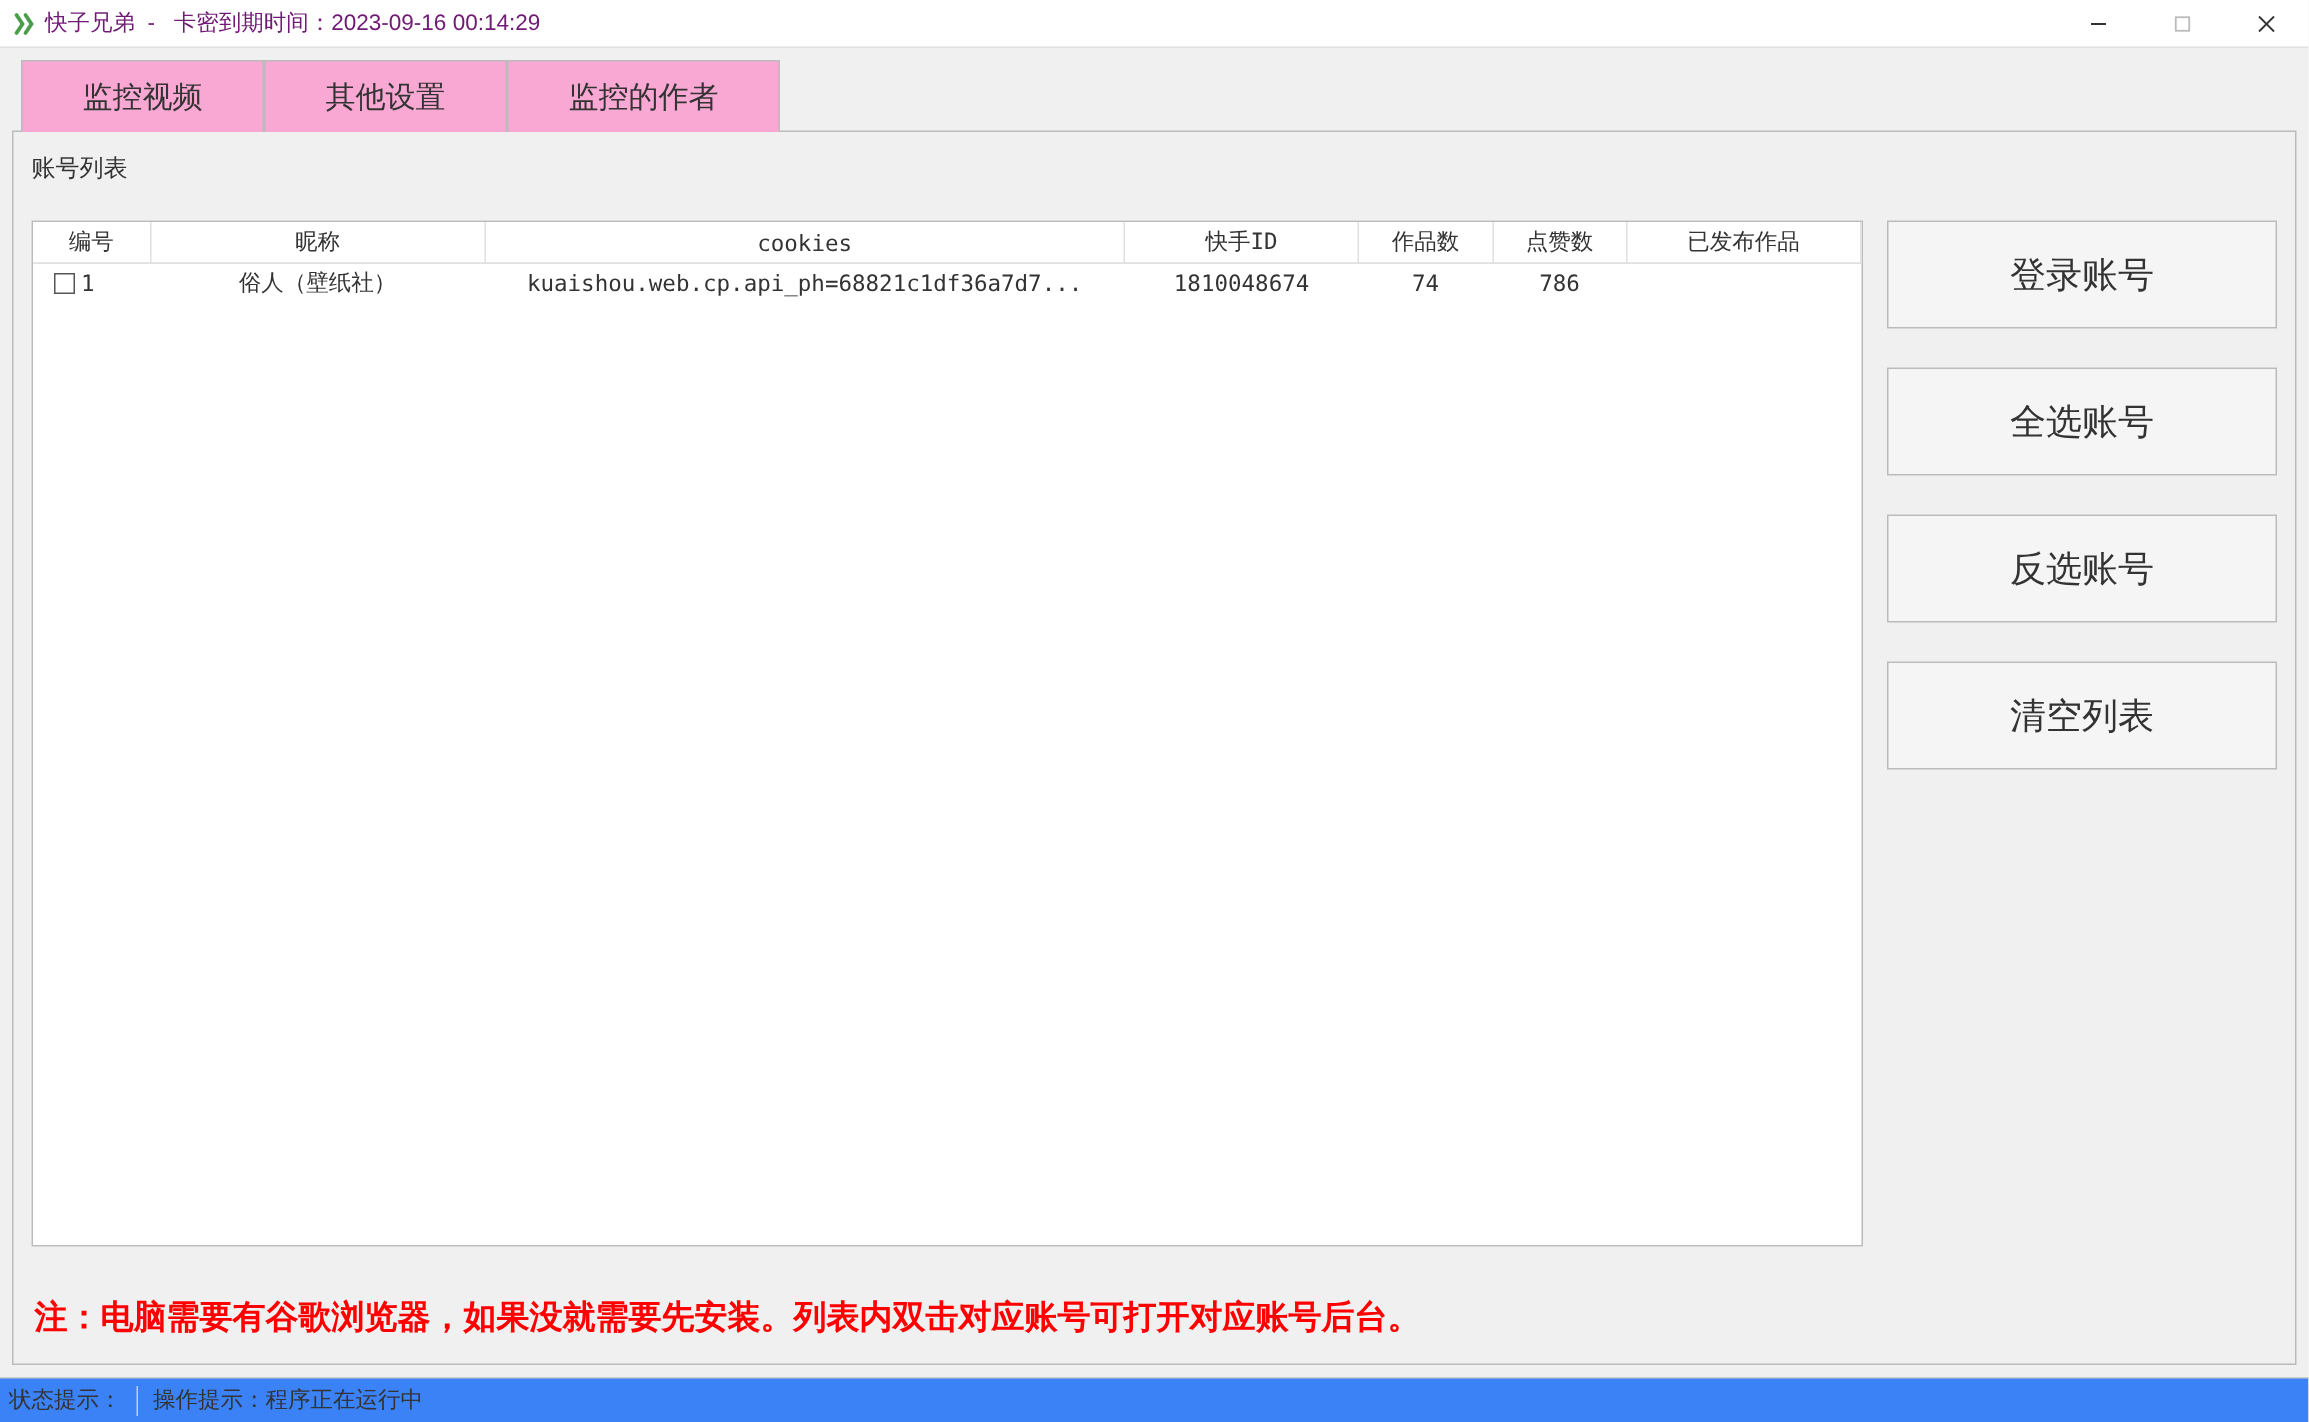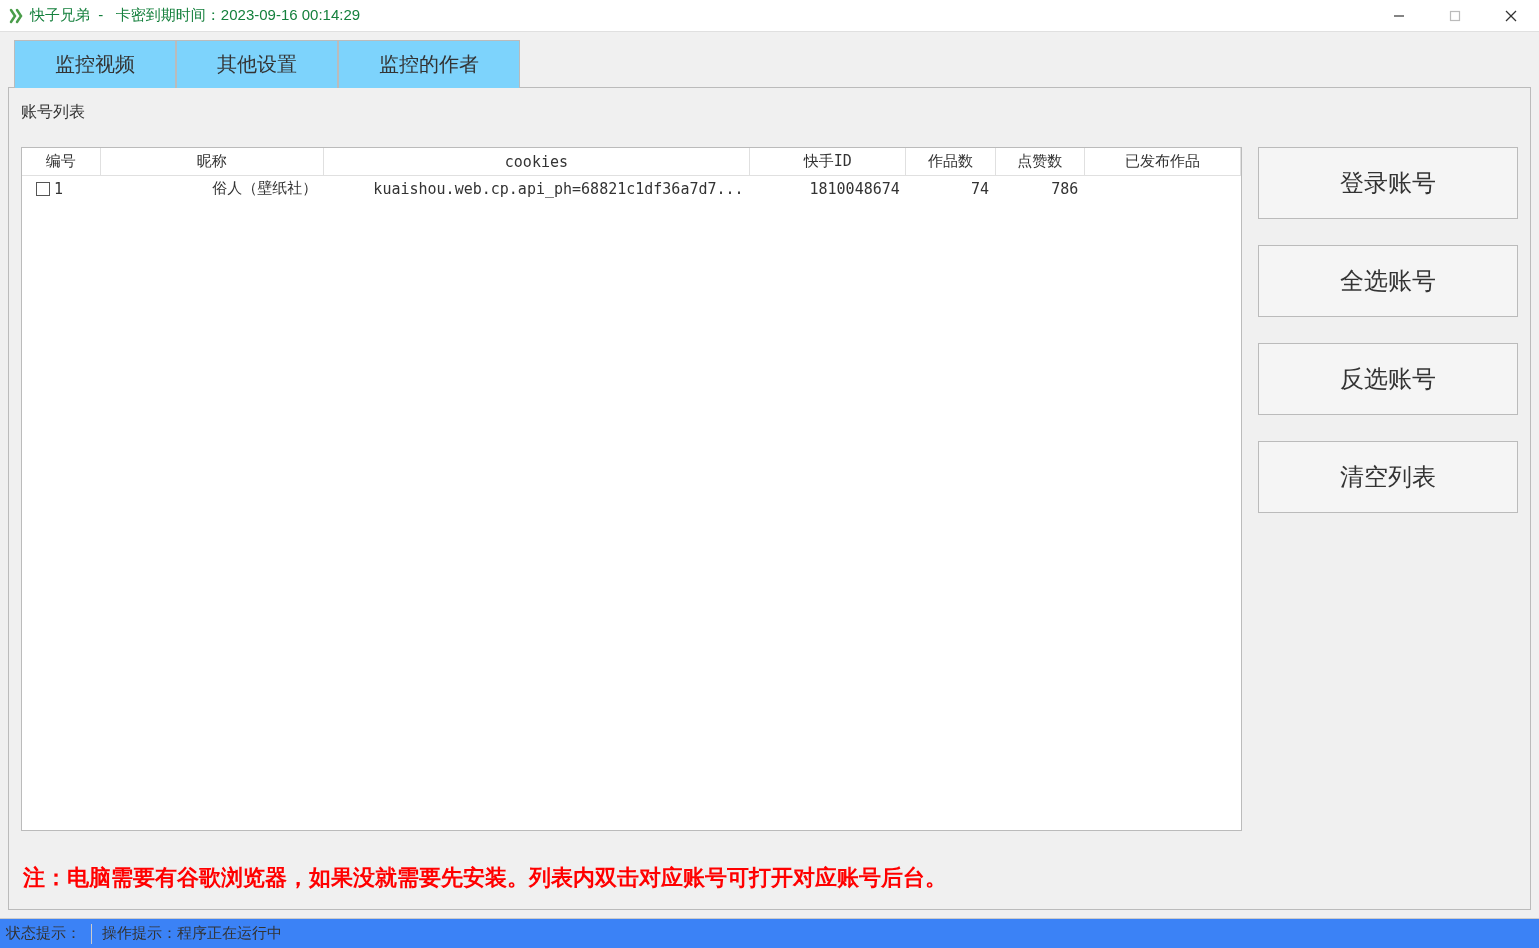--- a/index.html
+++ b/index.html
@@ -29,21 +29,21 @@
 .titlebar .app-icon {
   width: 16px;
   height: 16px;
   margin-right: 6px;
   display: flex;
   align-items: center;
   justify-content: center;
 }
 .titlebar .title-text {
   font-size: 15px;
-  color: #15803d;
+  color: #701a75;
 }
 .titlebar .window-controls {
   margin-left: auto;
   display: flex;
 }
 .titlebar .wc-btn {
   width: 56px;
   height: 32px;
   display: flex;
   align-items: center;
@@ -60,21 +60,21 @@
   flex-direction: column;
 }
 .tab-strip {
   display: flex;
   gap: 0;
   margin-bottom: -1px;
   padding-left: 6px;
 }
 .tab {
   padding: 10px 40px;
-  background: #7dd3fc;
+  background: #f9a8d4;
   border: 1px solid #bbb;
   border-bottom: none;
   font-size: 20px;
   color: #333;
   cursor: pointer;
   position: relative;
 }
 .tab.active {
   background: #f0f0f0;
   color: #ff0000;
@@ -123,21 +123,21 @@
   background: #fff;
   border-right: 1px solid #e0e0e0;
   border-bottom: 1px solid #e0e0e0;
   padding: 4px 6px;
   font-weight: normal;
   text-align: center;
   color: #333;
 }
 td {
   padding: 3px 6px;
-  text-align: right;
+  text-align: center;
   white-space: nowrap;
   overflow: hidden;
   text-overflow: ellipsis;
   color: #333;
 }
 td.left { text-align: left; }
 .col-num { width: 70px; }
 .col-nick { width: 200px; }
 .col-cookies { width: 350px; }
 .col-id { width: 140px; }

